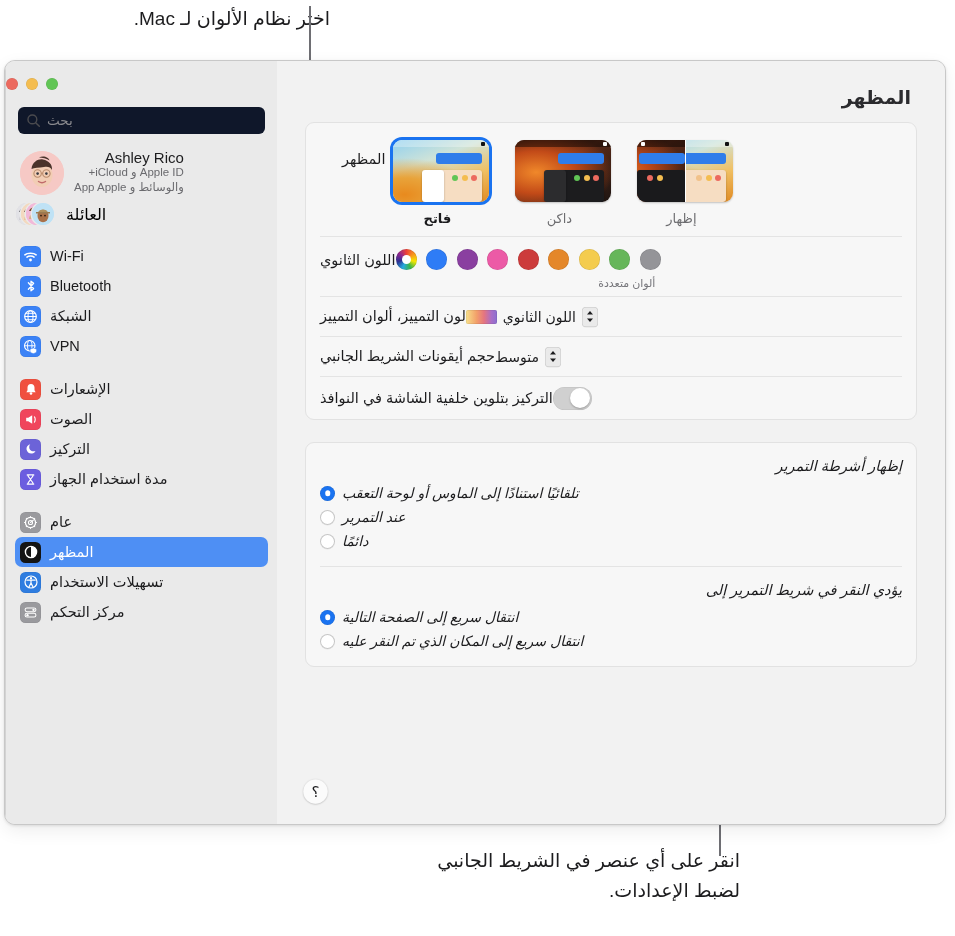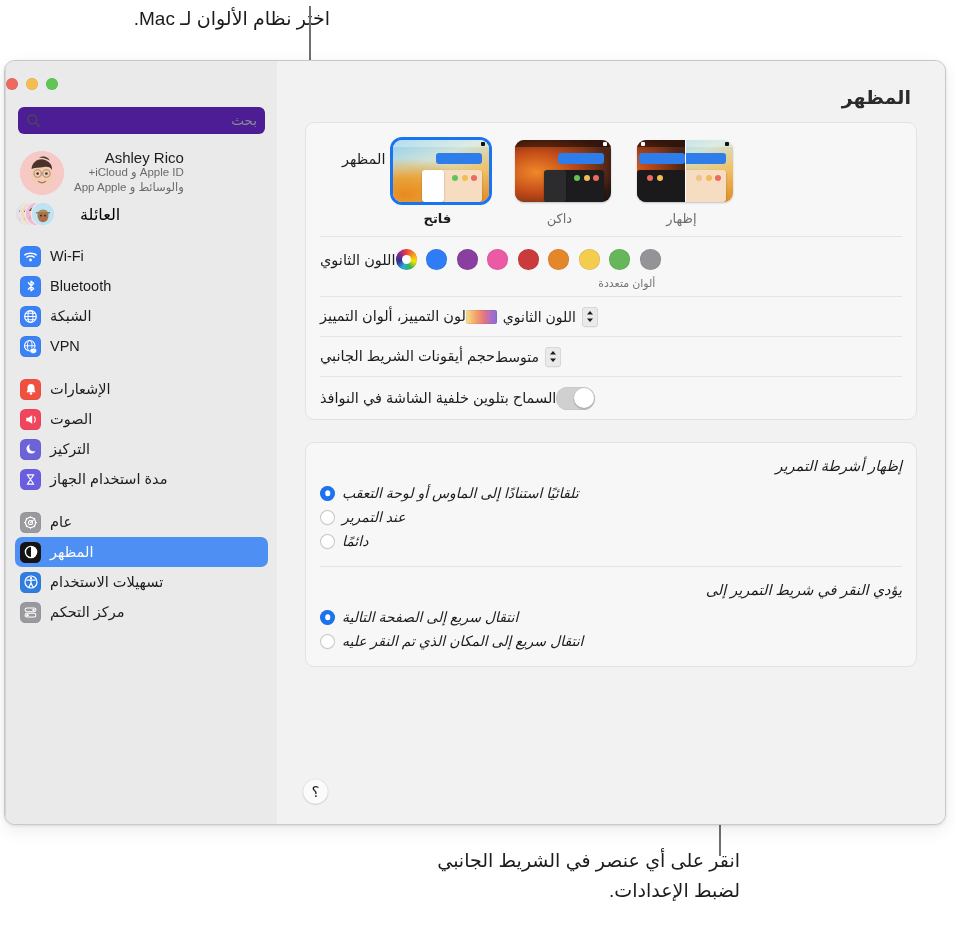--- a/index.html
+++ b/index.html
@@ -86,28 +86,27 @@
     width: 12px; height: 12px; border-radius: 50%;
     box-shadow: inset 0 0 0 0.5px rgba(0,0,0,0.10);
   }
   .tl.close { background: #ec6a5f; }
   .tl.min   { background: #f4bd50; }
   .tl.max   { background: #61c555; }
 
   #search-field {
     margin: 17px 12px 10px 12px;
     height: 27px;
-    background: #4c1d95;
+    background: #0f172a;
     border-radius: 6px;
     display: flex;
     flex-direction: row-reverse;
     align-items: center;
     padding: 0 8px;
     gap: 6px;
-    justify-content: space-between;
   }
   #search-field .sicon { flex: 0 0 auto; display:flex; }
   #search-field .sph {
     color: #8a8a8e;
     font-size: 13.5px;
     line-height: 1;
   }
 
   .sb-list { padding: 0 9px; margin-top: 12px; }
   .sb-group { margin-bottom: 13px; }
@@ -147,21 +146,21 @@
     flex: 0 0 44px;
   }
   .acct-text { text-align: right; line-height: 15px; }
   .acct-name { font-size: 15px; color: #1c1c1e; font-weight: 400; }
   .acct-sub  { font-size: 11.5px; color: #6a6a6e; direction: rtl; }
 
   .family-row {
     display: flex;
     flex-direction: row-reverse;
     align-items: center;
-    gap: 26px;
+    gap: 12px;
     height: 30px;
     border-radius: 7px;
     padding: 0 5px;
     margin-top: 2px;
   }
   .family-stack { width: 34px; height: 24px; position: relative; flex: 0 0 34px; }
   .family-stack .fa {
     position: absolute; top: 1px;
     width: 22px; height: 22px; border-radius: 50%;
     box-shadow: 0 0 0 1.5px #eaeaea;
@@ -536,21 +535,21 @@
                   <path d="M4 12 L7 8.4 H1 Z" fill="#1c1c1e"></path>
                 </svg>
               </span>
             </div>
           </div>
         </div>
 
         <div class="divider"></div>
 
         <div class="row toggle-row">
-          <div class="row-label">السماح بتلوين خلفية الشاشة في النوافذ</div>
+          <div class="row-label">التركيز بتلوين خلفية الشاشة في النوافذ</div>
           <div class="row-ctl">
             <div class="switch">
               <div class="knob"></div>
             </div>
           </div>
         </div>
 
       </div>
 
       <div class="card" id="card-scroll">

